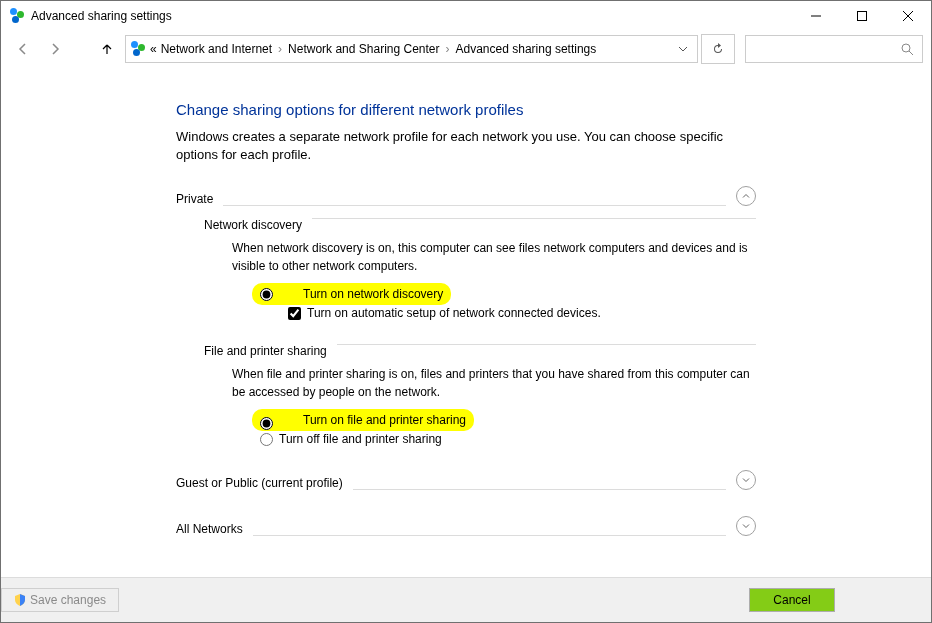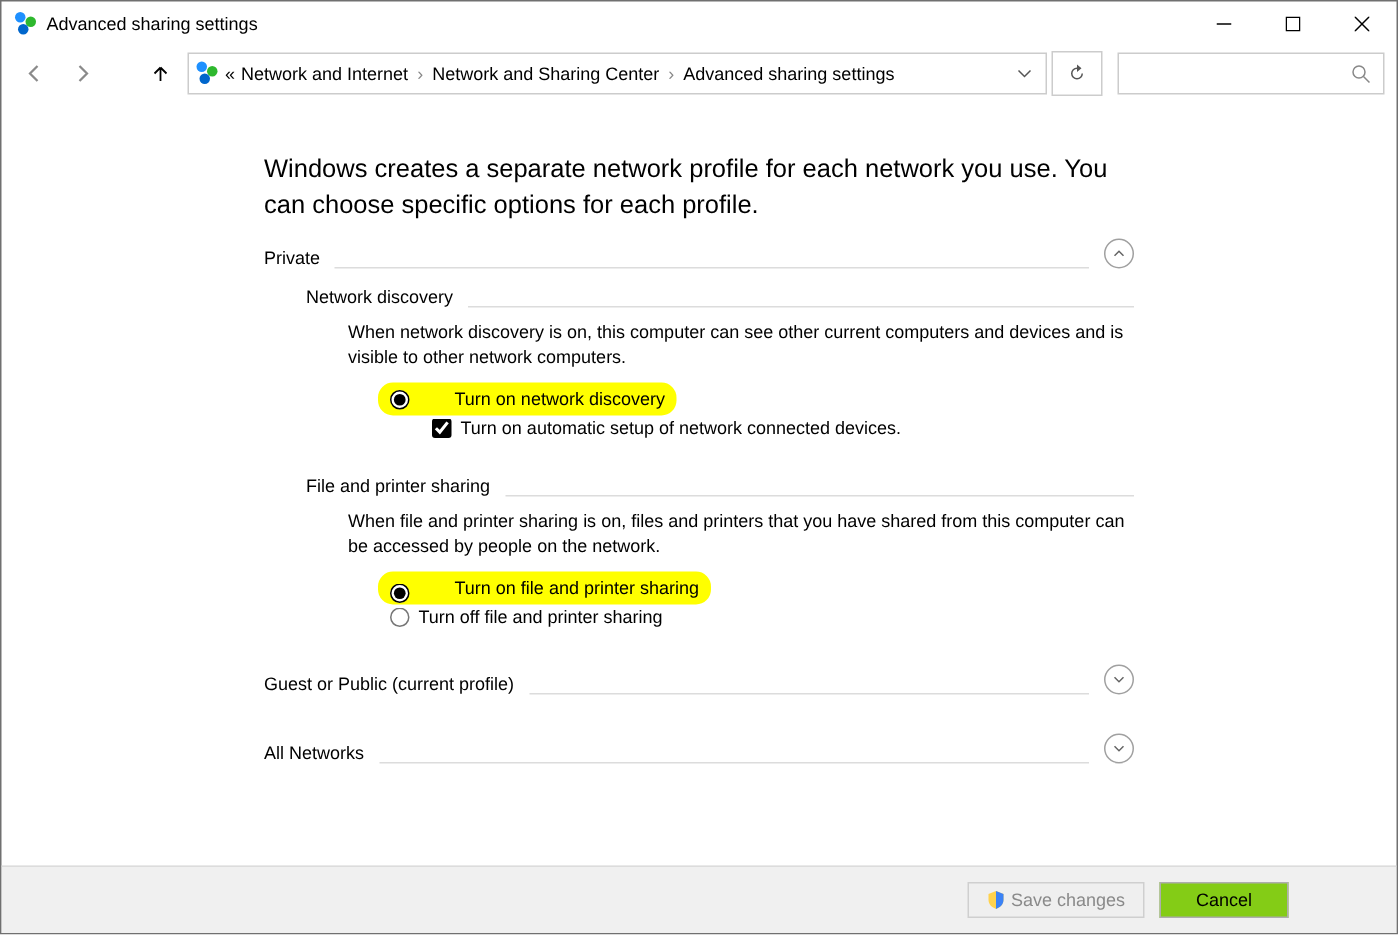--- a/index.html
+++ b/index.html
@@ -98,22 +98,22 @@
     margin-left: 175px;
     margin-right: 175px;
     padding-top: 28px;
   }
   .heading {
     color: #003399;
     font-size: 15px;
     margin-bottom: 10px;
   }
   .subtext {
-    font-size: 17px;
-    margin-bottom: 10px;
+    font-size: 13px;
+    margin-bottom: 22px;
     line-height: 1.4;
   }
 
   .profile-header {
     display:flex;
     align-items:flex-end;
     gap: 10px;
     margin-bottom: 12px;
   }
   .profile-header .label { white-space: nowrap; }
@@ -125,21 +125,21 @@
     display:flex; align-items:center; justify-content:center;
     color:#666;
   }
   .chev-circle svg { width:8px; height:8px; }
 
   .subsection {
     margin-left: 28px;
     margin-bottom: 22px;
   }
   .subsection-header {
-    display:flex; align-items:flex-end; gap:10px;
+    display:flex; align-items:flex-start; gap:10px;
     margin-bottom: 8px;
   }
   .subsection-header .label { white-space:nowrap; }
   .subsection-header .line { flex:1; height:1px; background:#dcdcdc; }
 
   .subbody {
     margin-left: 28px;
   }
   .desc {
     line-height: 1.45;
@@ -174,23 +174,23 @@
   }
   .hl > * { position: relative; z-index: 1; }
 
   
   .bottombar {
     height: 44px;
     background: #f0f0f0;
     border-top: 1px solid #dcdcdc;
     display:flex;
     align-items:center;
-    justify-content:flex-end;
+    justify-content:space-between;
     gap: 10px;
-    padding-right: 72px;
+    padding-right: 96px;
   }
   .btn {
     height: 24px;
     min-width: 86px;
     padding: 0 12px;
     border: 1px solid #adadad;
     background: #84cc16;
     font-family: inherit;
     font-size: 12px;
     display:flex; align-items:center; justify-content:center;
@@ -303,39 +303,40 @@
     <div class="search-box">
       <svg width="13" height="13" viewBox="0 0 13 13">
           <circle cx="5" cy="5" r="4" fill="none" stroke="#888" stroke-width="1"></circle>
           <line x1="8" y1="8" x2="12" y2="12" stroke="#888" stroke-width="1"></line>
         </svg>
     </div>
   </div>
 
   <div class="content">
     <div class="inner">
+      <div class="heading">Change sharing options for different network profiles</div>
       <div class="subtext">Windows creates a separate network profile for each network you use. You can choose specific options for each profile.</div>
 
       <div class="profile-header">
         <span class="label">Private</span>
         <span class="line"></span>
         <span class="chev-circle">
           <svg viewBox="0 0 8 8">
               <path d="M1 5.5 L4 2.5 L7 5.5" fill="none" stroke="currentColor" stroke-width="1"></path>
             </svg>
         </span>
       </div>
 
       <div class="subsection">
         <div class="subsection-header">
           <span class="label">Network discovery</span>
           <span class="line"></span>
         </div>
         <div class="subbody">
-          <div class="desc">When network discovery is on, this computer can see other current computers and devices and is visible to other network computers.</div>
+          <div class="desc">When network discovery is on, this computer can see files network computers and devices and is visible to other network computers.</div>
           <div class="radio-line indent1">
             <span class="hl" style="display:inline-flex; align-items:center;">
               <input type="radio" checked="" style="">
               <span>Turn on network discovery</span>
             </span>
           </div>
           <div class="check-line indent2">
             <input type="checkbox" checked="" style="">
             <span>Turn on automatic setup of network connected devices.</span>
           </div>

